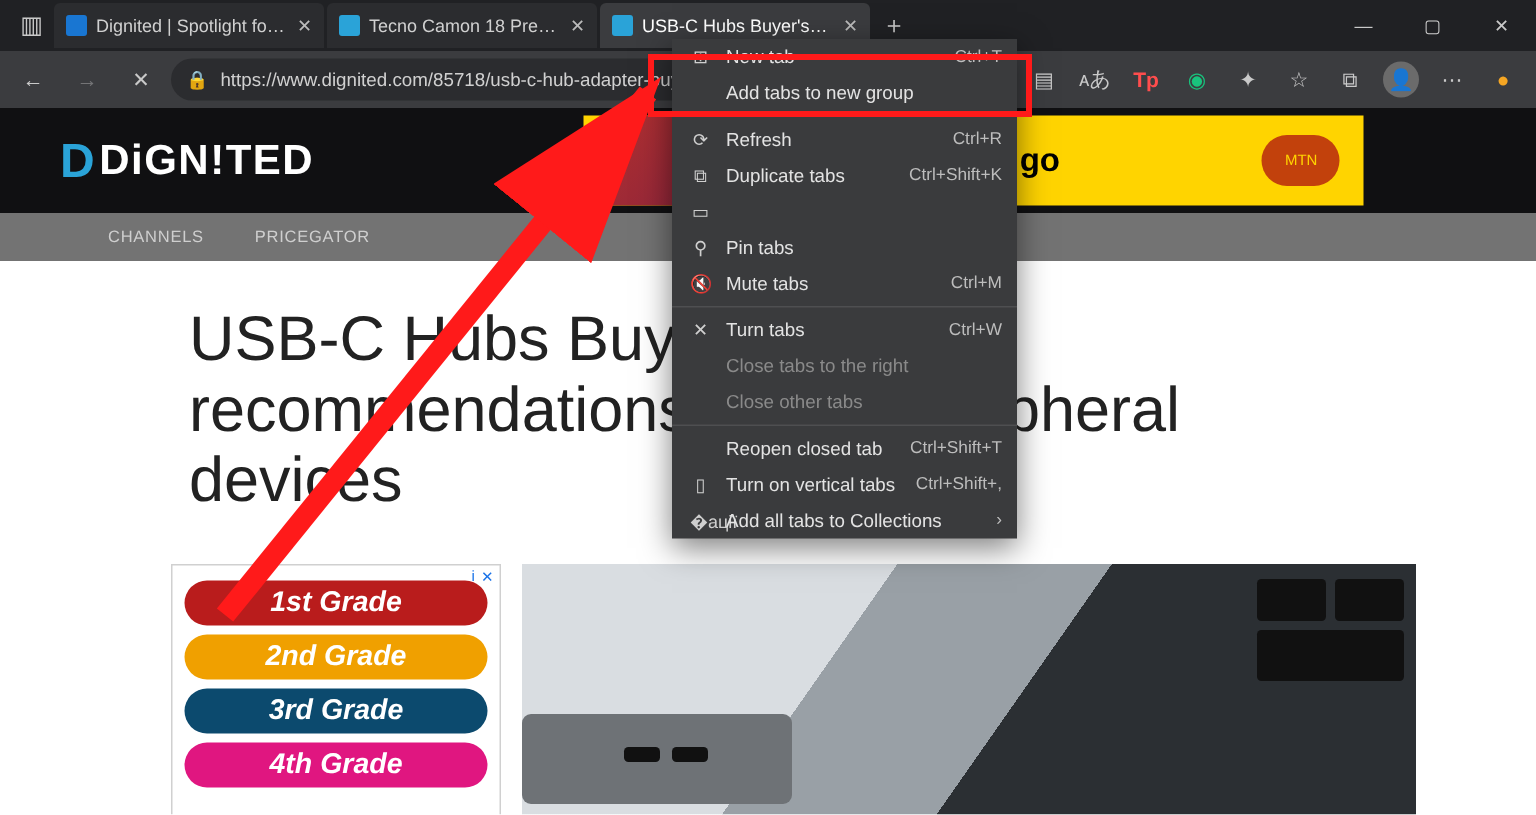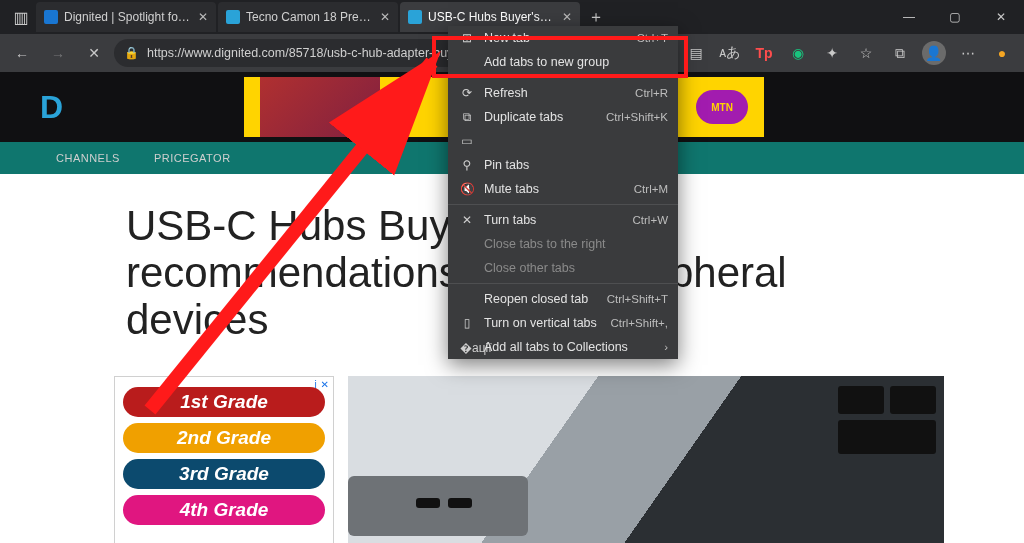--- a/index.html
+++ b/index.html
@@ -26,24 +26,24 @@
   .addr .url { white-space:nowrap; overflow:hidden; text-overflow:ellipsis; }
   .right-icons { display:flex; gap:2px; align-items:center; }
   .avatar { width:24px; height:24px; border-radius:50%; background:#6b6b6b; display:flex; align-items:center; justify-content:center; }
 
   
   .site-header { height:70px; background:#101012; display:flex; align-items:center; padding:0 40px; gap:180px; }
   .logo { display:flex; align-items:center; gap:2px; font-weight:800; font-size:28px; letter-spacing:1px; color:#fff; }
   .logo .d { color:#2aa3d8; font-size:32px; }
   .ad-banner { flex:0 0 520px; height:60px; background:#ffd400; display:flex; align-items:center; justify-content:space-between; padding:0 16px; font-weight:800; font-size:22px; color:#000; }
   .ad-banner .photo { width:120px; height:60px; background:linear-gradient(135deg,#b03030,#802040); }
-  .ad-banner .mtn { width:52px; height:34px; border-radius:17px; background:#a21caf; color:#ffd400; font-size:10px; font-weight:700; display:flex; align-items:center; justify-content:center; }
-
-  
-  .site-nav { height:32px; background:#0f766e; display:flex; align-items:center; padding-left:56px; gap:34px; }
+  .ad-banner .mtn { width:52px; height:34px; border-radius:17px; background:#c2410c; color:#ffd400; font-size:10px; font-weight:400; display:flex; align-items:center; justify-content:center; }
+
+  
+  .site-nav { height:32px; background:#737373; display:flex; align-items:center; padding-left:72px; gap:34px; }
   .site-nav a { color:#cfcfcf; font-size:11px; letter-spacing:0.5px; text-decoration:none; }
 
   
   .content { position:relative; height:calc(543px - 34px - 38px - 70px - 32px); background:#fff; overflow:hidden; }
   .headline { position:absolute; left:126px; top:28px; width:760px; font-weight:300; font-size:42px; line-height:1.12; color:#222; }
 
   
   .bottom-strip { position:absolute; left:114px; right:80px; top:202px; height:170px; display:flex; gap:14px; }
   .grade-ad { width:220px; height:170px; border:1px solid #d0d0d0; background:#fff; display:flex; flex-direction:column; gap:6px; padding:10px 8px; position:relative; }
   .grade-ad .adx { position:absolute; top:2px; right:4px; font-size:10px; color:#1a73e8; display:flex; gap:4px; }
@@ -127,20 +127,21 @@
         <span class="avatar">👤</span>
       </div>
     <div class="tbtn">⋯</div>
     <div class="tbtn" style="color:#f5a623">●</div>
   </div>
 </div>
 
 <div class="site-header">
   <div class="logo">
     <span class="d">D</span>
+    <span>DiGN!TED</span>
   </div>
   <div class="ad-banner">
     <div class="photo"></div>
     <span>u go</span>
     <span class="mtn">MTN</span>
   </div>
 </div>
 
 <div class="site-nav">
   <a>CHANNELS</a>

